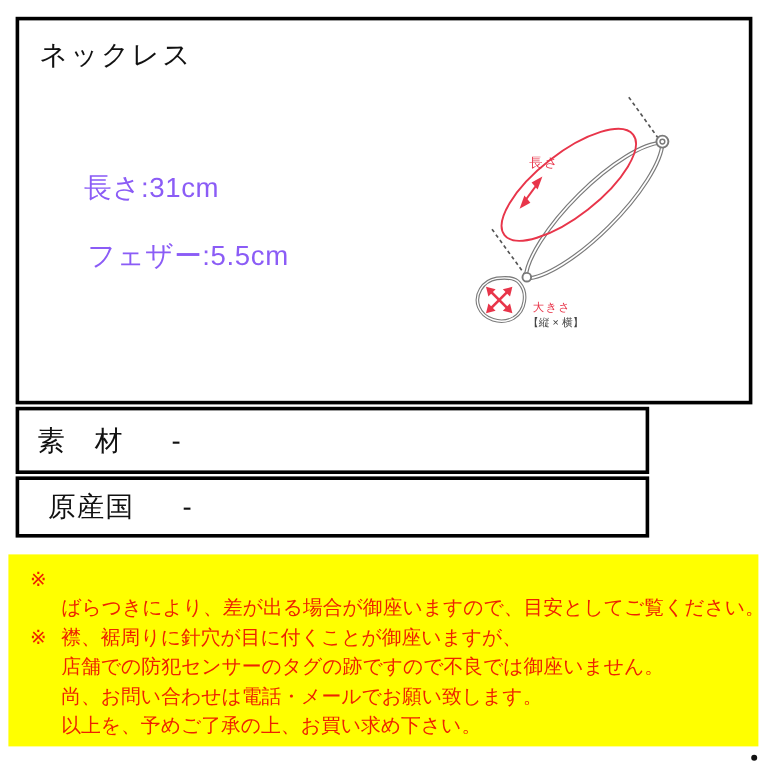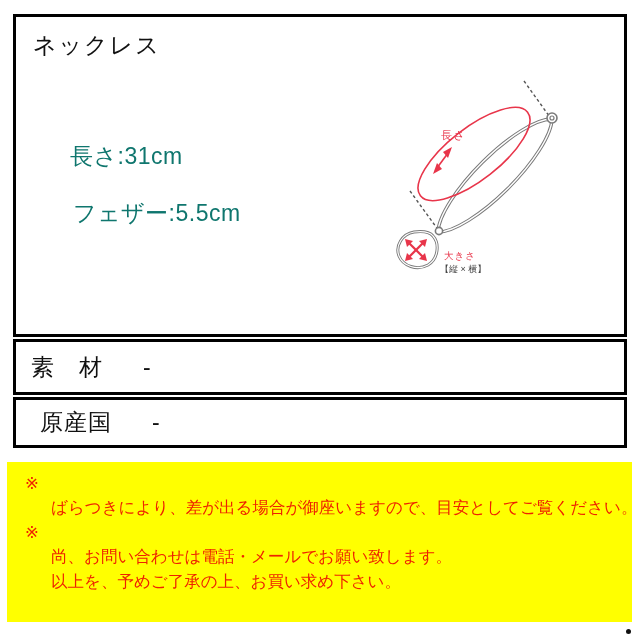--- a/index.html
+++ b/index.html
@@ -27,34 +27,34 @@
     left: 17px; top: 13px;
     font-size: 23px;
     letter-spacing: 2px;
     color: #111111;
     white-space: nowrap;
   }
   .meas {
     position: absolute;
     font-size: 23px;
     letter-spacing: 0.5px;
-    color: #0f766e;
+    color: #8b5cf6;
     white-space: nowrap;
   }
   .meas-0 { left: 54px; top: 124px; }
   .meas-1 { left: 57px; top: 181px; text-align: right; }
   .diagram {
     position: absolute;
     left: 379px; top: 58px;
     width: 195px; height: 205px;
   }
   .spec-row {
     position: absolute;
     left: 13px;
-    width: 614px;
+    width: 528px;
     border: 3px solid #000000;
     background: #ffffff;
     display: flex;
     align-items: center;
     padding-left: 15px;
   }
   .row-material { top: 339px; height: 56px; }
   .row-origin   { top: 397px; height: 51px; padding-left: 24px; }
   .spec-label {
     font-size: 23px;
@@ -153,23 +153,25 @@
   <div class="notice">
     <div class="note-line">
       <span class="note-marker">※</span>
     </div>
     <div class="note-line">
       <span class="note-marker"></span>
       <span class="note-text">ばらつきにより、差が出る場合が御座いますので、目安としてご覧ください。</span>
     </div>
     <div class="note-line">
       <span class="note-marker">※</span>
+      <span class="note-text">襟、裾周りに針穴が目に付くことが御座いますが、</span>
     </div>
     <div class="note-line">
       <span class="note-marker"></span>
+      <span class="note-text">店舗での防犯センサーのタグの跡ですので不良では御座いません。</span>
     </div>
     <div class="note-line">
       <span class="note-marker"></span>
       <span class="note-text">尚、お問い合わせは電話・メールでお願い致します。</span>
     </div>
     <div class="note-line">
       <span class="note-marker"></span>
       <span class="note-text">以上を、予めご了承の上、お買い求め下さい。</span>
     </div>
   </div>

